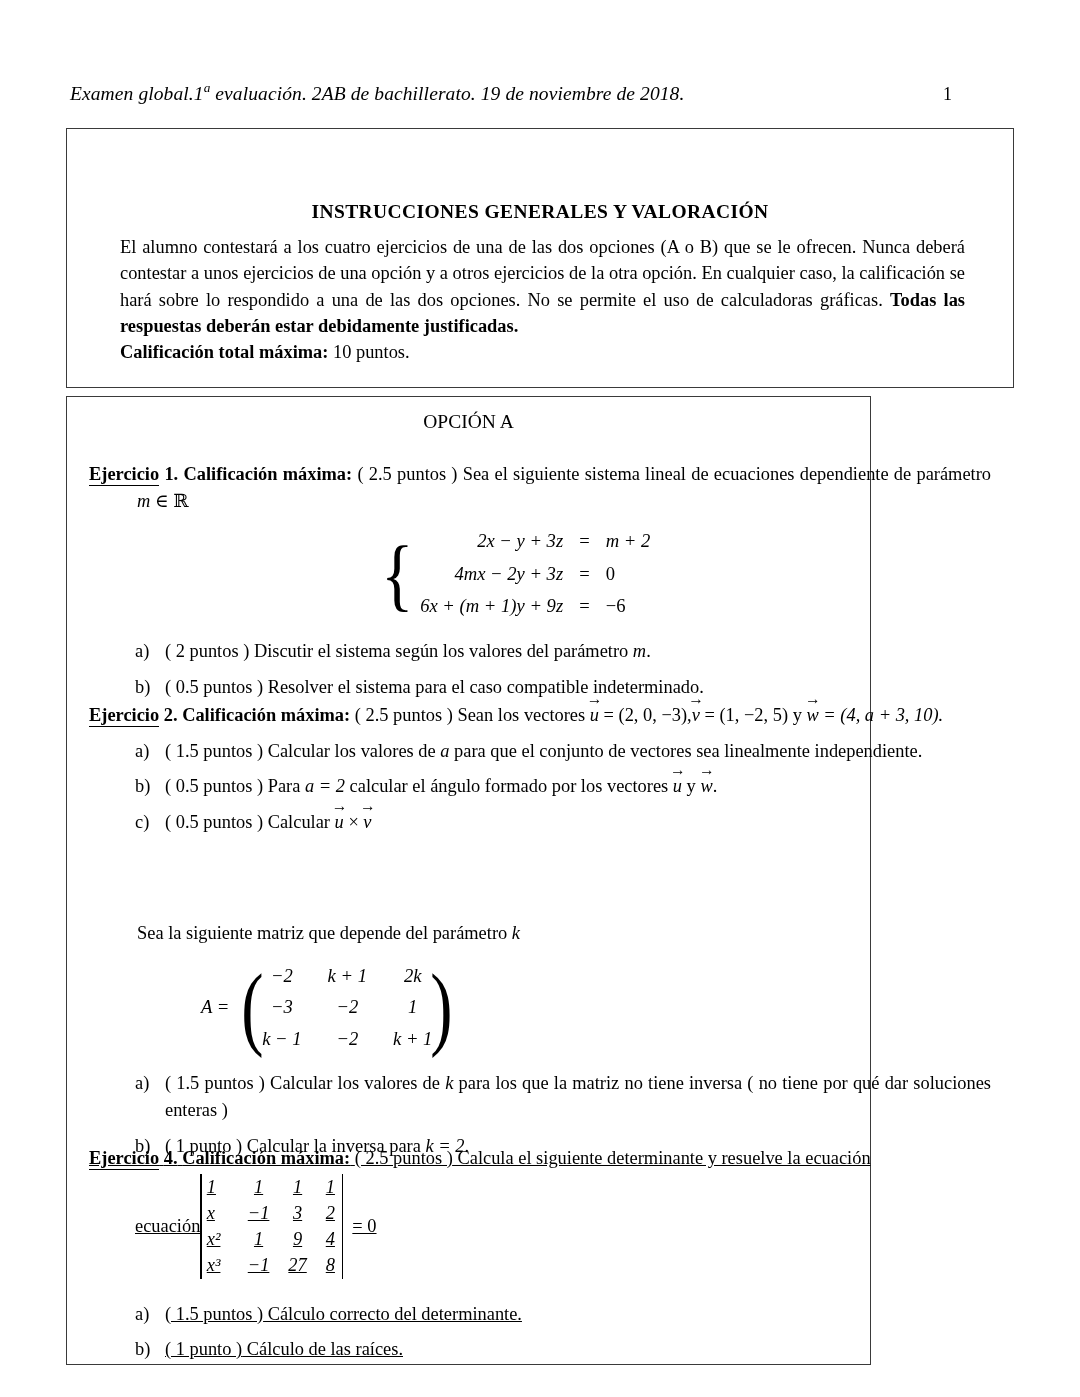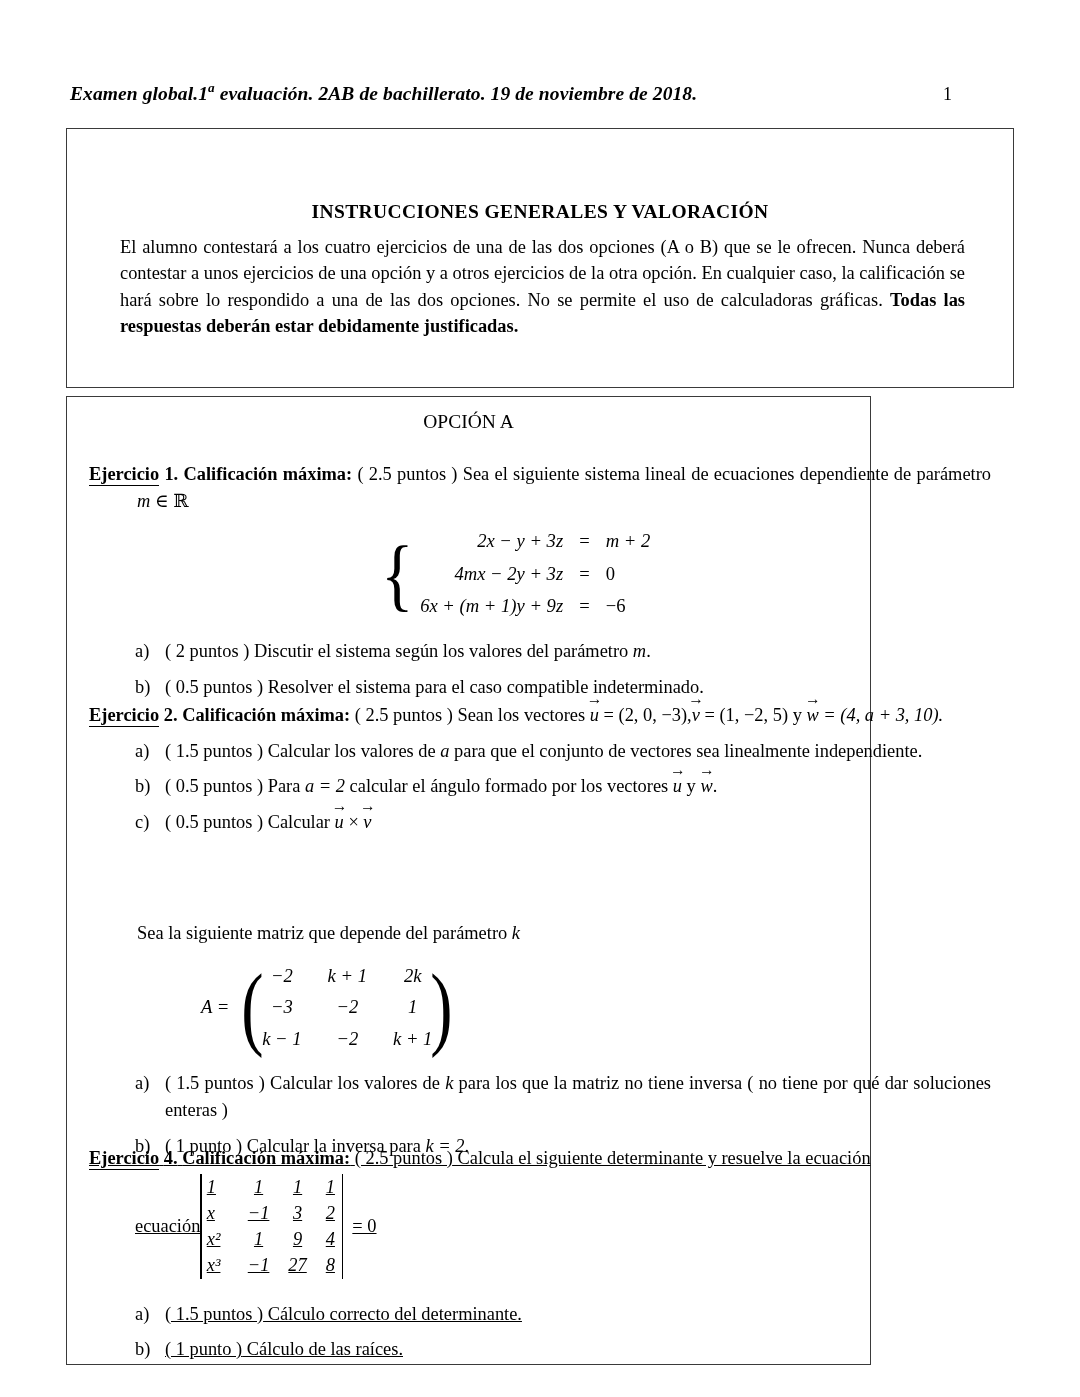--- a/index.html
+++ b/index.html
@@ -26,21 +26,21 @@
   
   .page-header {
     position: absolute;
     left: 70px;
     top: 80px;
     width: 940px;
     display: flex;
     align-items: baseline;
   }
   .header-title {
-    font-weight: bold;
+    font-weight: normal;
     font-style: italic;
     font-size: 19.5px;
     letter-spacing: 0.1px;
     white-space: nowrap;
   }
   .header-title sup {
     font-size: 0.68em;
     vertical-align: super;
   }
   .header-pageno {
@@ -262,20 +262,21 @@
 
   <div class="page-header">
     <div class="header-title"><span>Examen global.1</span><sup>a</sup><span> evaluación. 2AB de bachillerato. 19 de noviembre de 2018.</span></div>
     <div class="header-pageno">1</div>
   </div>
 
   <div class="box box-instructions">
     <div class="instr-title">INSTRUCCIONES GENERALES Y VALORACIÓN</div>
     <div class="instr-body">
       <span>El alumno contestará a los cuatro ejercicios de una de las dos opciones (A o B) que se le ofrecen. Nunca deberá contestar a unos ejercicios de una opción y a otros ejercicios de la otra opción. En cualquier caso, la calificación se hará sobre lo respondido a una de las dos opciones. No se permite el uso de calculadoras gráficas. </span><b>Todas las respuestas deberán estar debidamente justificadas.</b>
+      <div class="nj"><b>Calificación total máxima:</b><span> 10 puntos.</span></div>
     </div>
   </div>
 
   <div class="box box-main">
 
     <div class="option-heading">OPCIÓN A</div>
 
     <div class="ex" style="top:64px;">
       <div class="ex-head"><span class="lead"><span class="ul-word">Ejercicio</span> <span class="bold">1.</span> <span class="bold">Calificación máxima:</span></span> <span>( 2.5 puntos )</span><span> Sea el siguiente sistema lineal de ecuaciones dependiente de parámetro </span><span class="mi">m</span> <span class="mo">∈</span> <span class="blackboard">ℝ</span></div>
 

